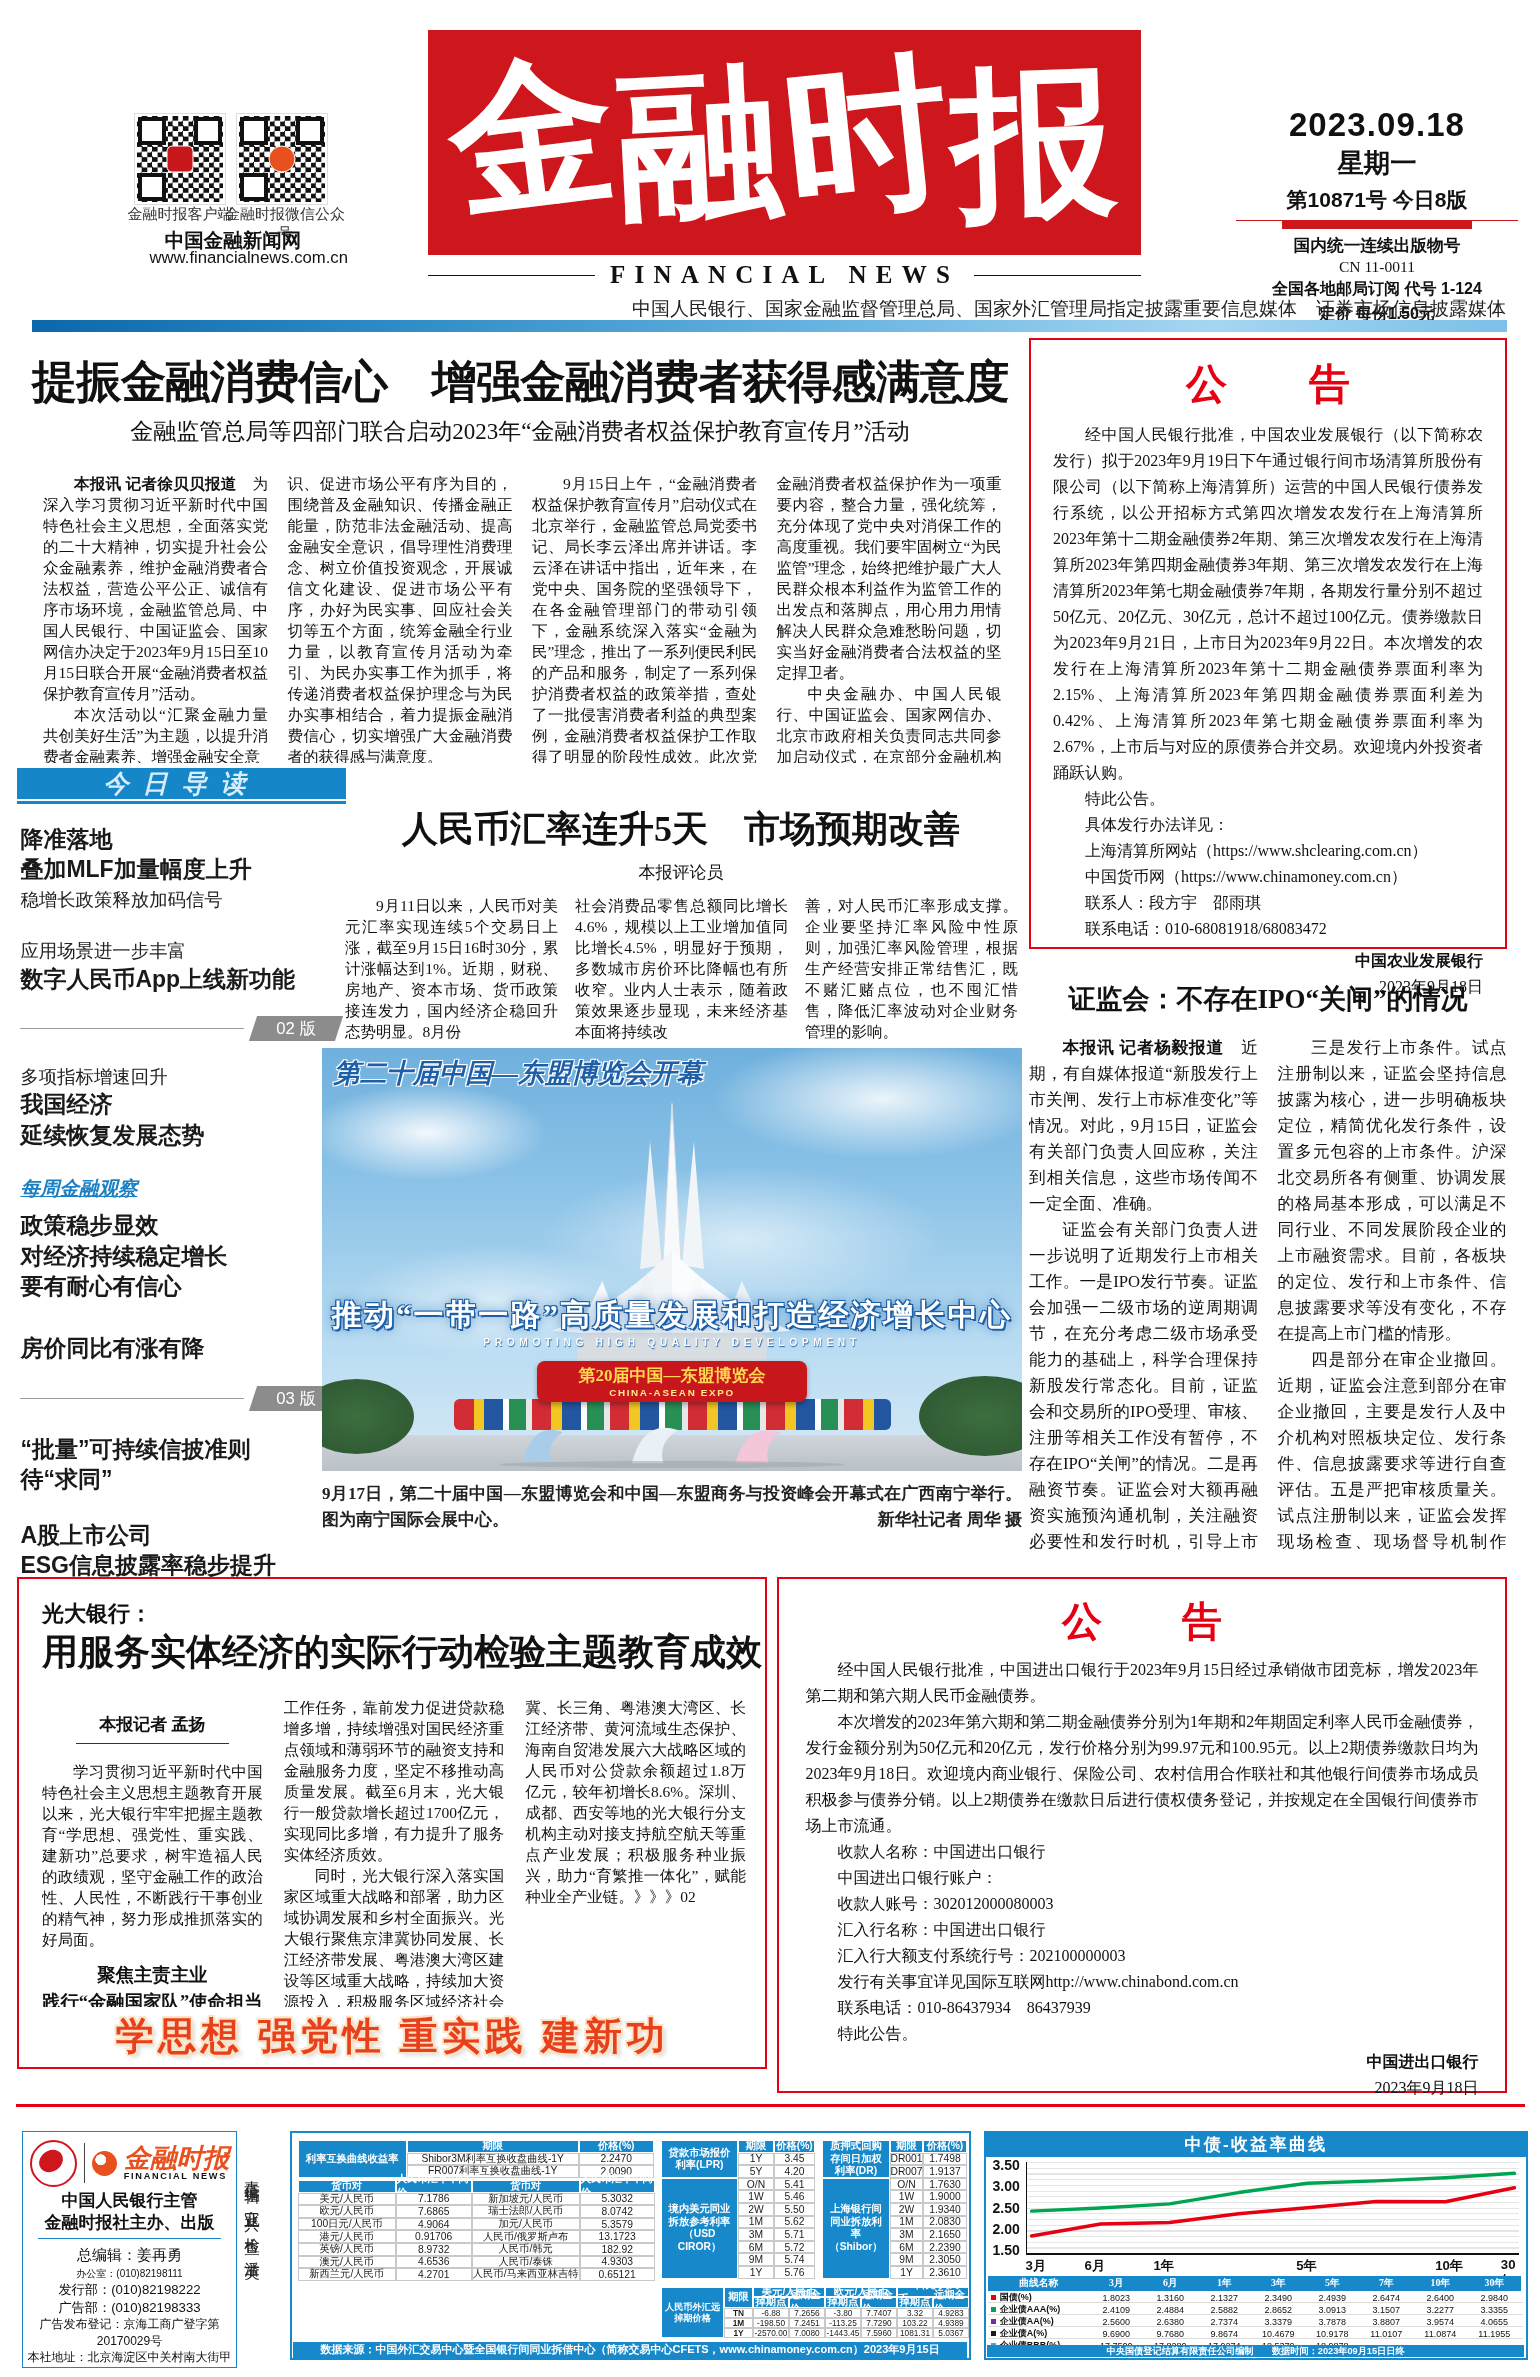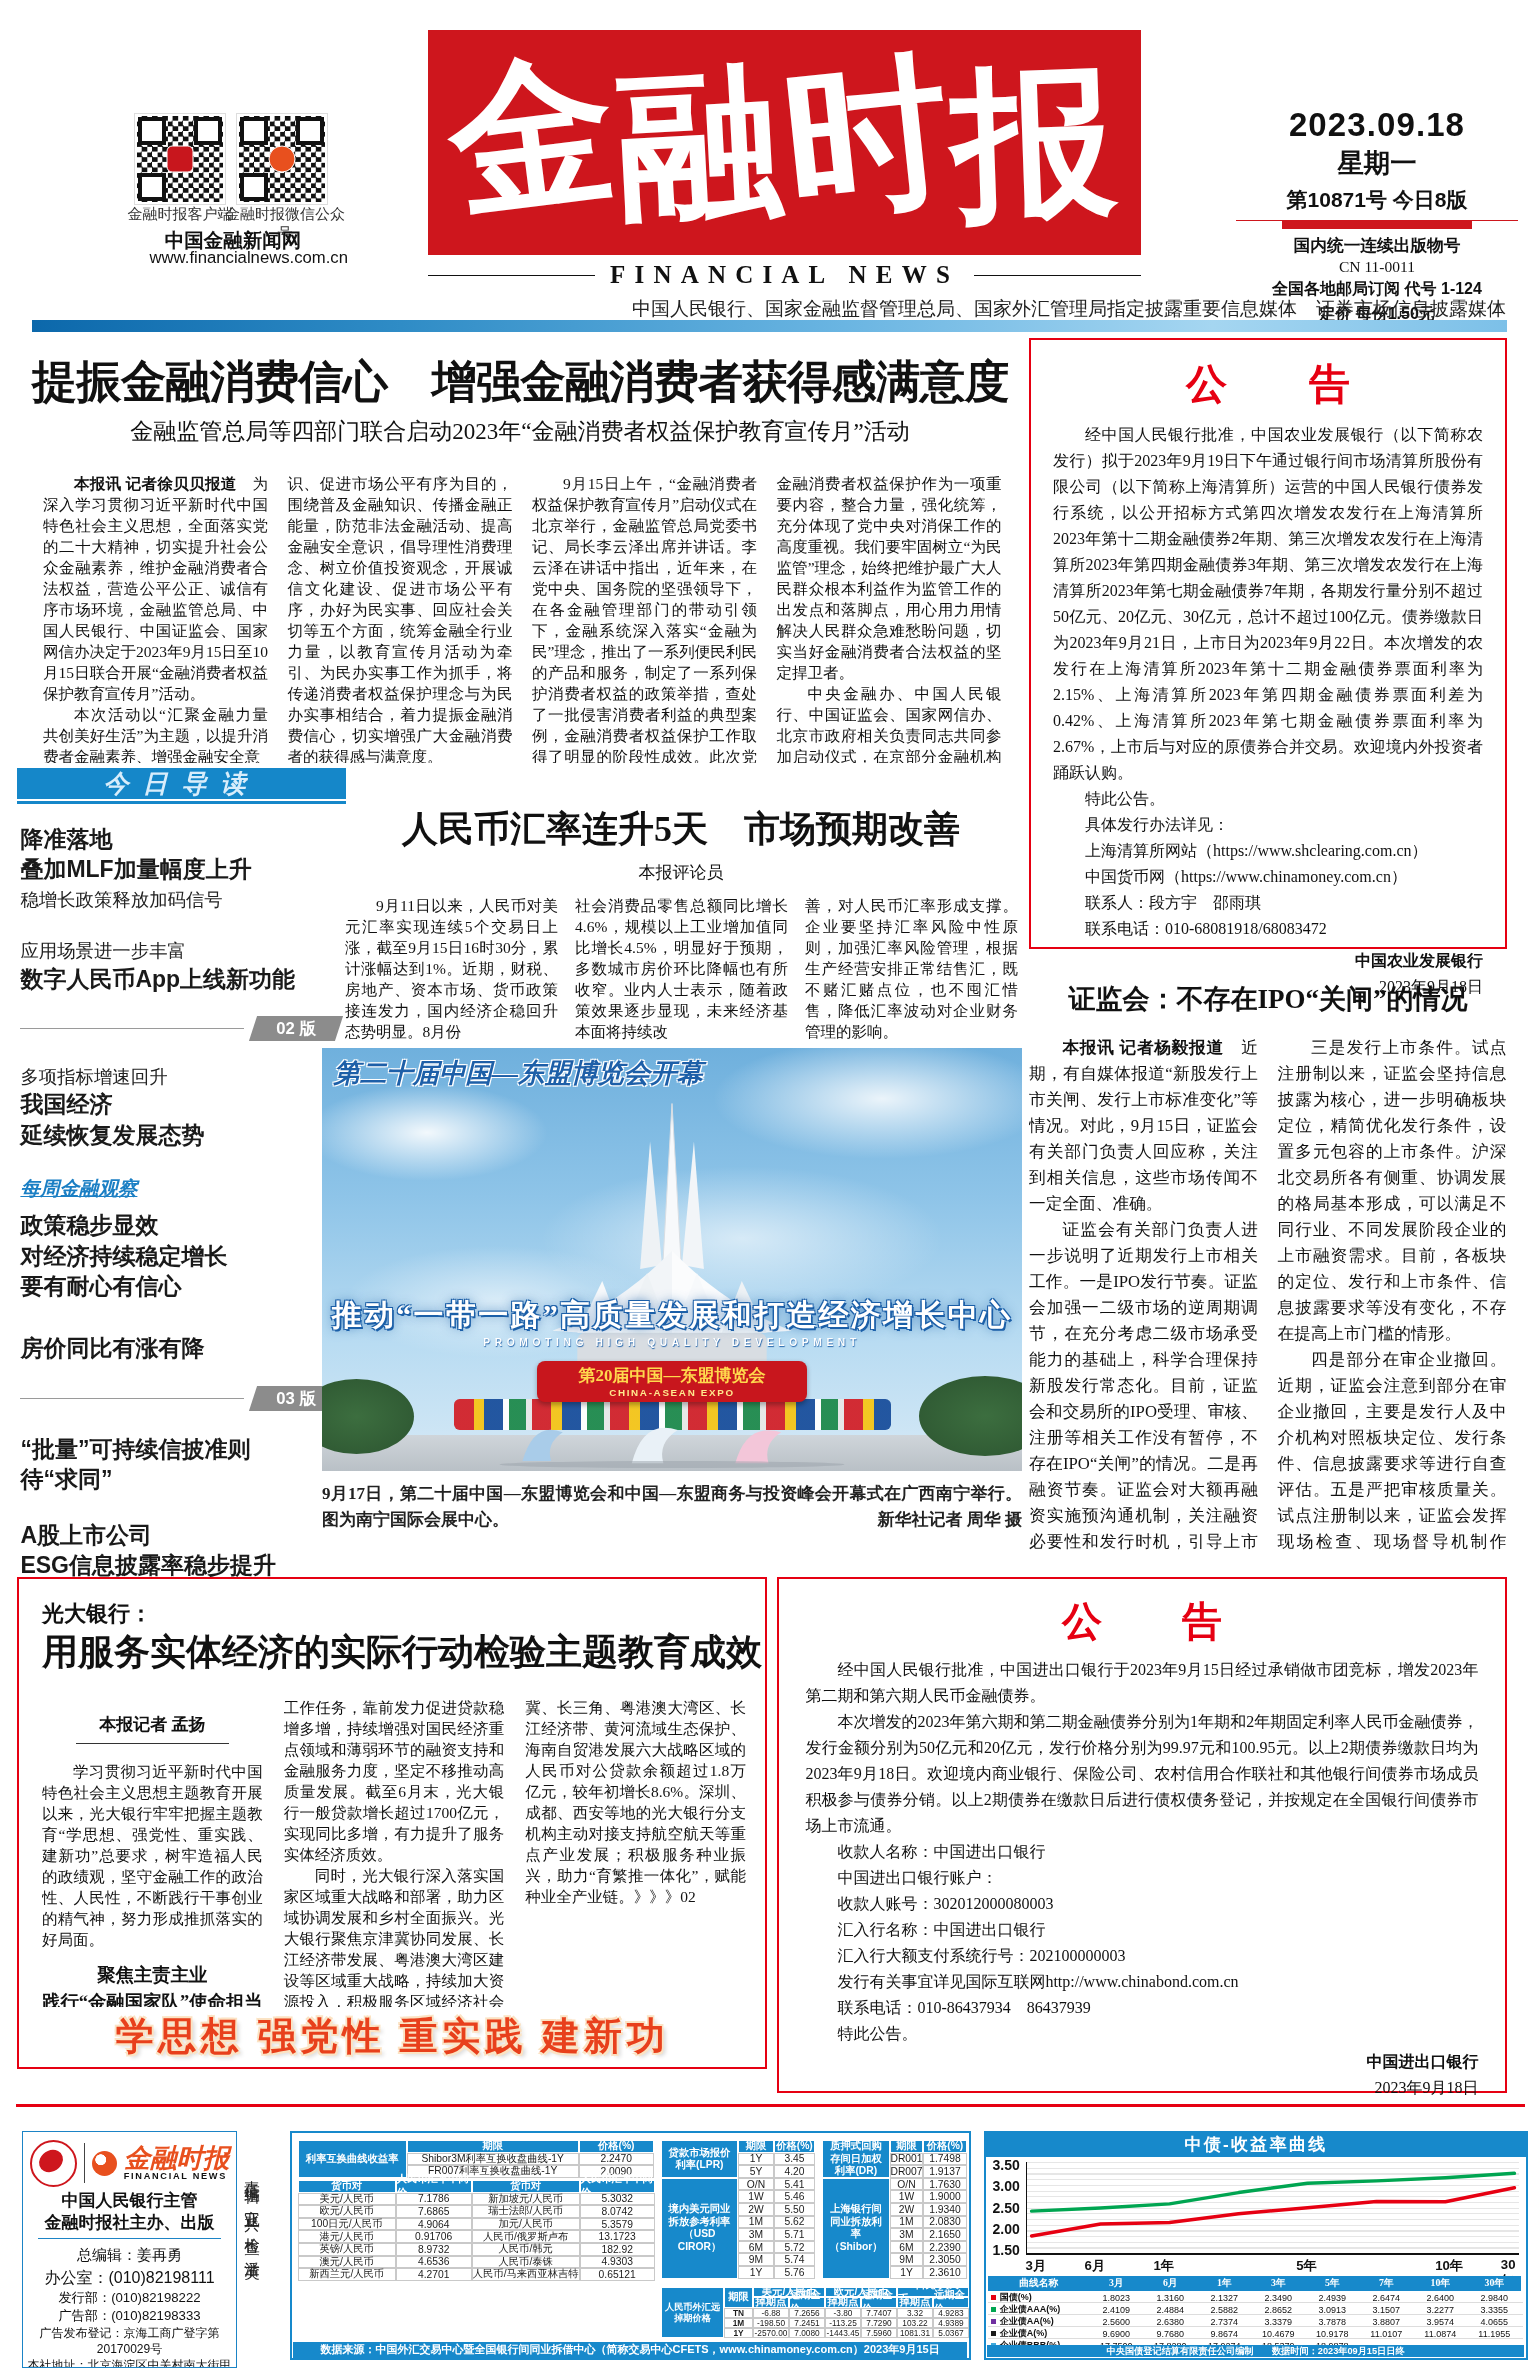--- a/index.html
+++ b/index.html
@@ -23,21 +23,21 @@
   .callig span{display:inline-block;}
   .fnline{display:flex;align-items:center;gap:15px;}
   .fnline .ln{flex:1;height:0;border-top:1.7px solid #111;}
   
   .gbar{background:#1587c9;color:#d8edfb;font-style:italic;font-weight:bold;text-align:center;}
   .gitem-b{font-family:"Liberation Sans",sans-serif;font-weight:bold;font-size:23px;line-height:1.32;color:#1a1a1a;}
   .gitem-s{font-family:"Liberation Sans",sans-serif;font-size:18.4px;line-height:1.35;color:#222;}
   .badgerow{position:relative;height:26.4px;margin:22px 0;}
   .badgerow .ln{position:absolute;left:0;right:99px;top:12px;border-top:1.7px solid #9a9a9a;}
   .badgerow .bg{position:absolute;right:3.4px;top:0;width:86px;height:25px;background:#8c8c8c;transform:skewX(-18deg);}
-  .badgerow .tx{position:absolute;right:3.4px;top:0;width:86px;height:25px;color:#fff;font-weight:bold;font-size:16.7px;line-height:25px;text-align:center;font-family:"Liberation Sans",sans-serif;}
+  .badgerow .tx{position:absolute;right:3.4px;top:0;width:86px;height:25px;color:#fff;font-weight:normal;font-size:16.7px;line-height:25px;text-align:center;font-family:"Liberation Sans",sans-serif;}
   .watch{color:#1b7fc4;font-style:italic;font-weight:bold;text-decoration:underline;}
   
   .notice{border:2.3px solid #e60012;background:#fff;}
   .ntitle{color:#e60012;font-weight:bold;text-align:center;}
   
   .slogan{color:#e8401c;font-weight:bold;white-space:nowrap;text-align:center;
     text-shadow:1.7px 1.7px 0 #fbe3c4,-1.7px -1.7px 0 #fbe3c4,1.7px -1.7px 0 #fbe3c4,-1.7px 1.7px 0 #fbe3c4,3.4px 3.4px 4.6px rgba(0,0,0,.18);}
   
   .blk{border:2.3px solid #1789cb;background:#fff;}
   .mini{position:absolute;display:grid;grid-auto-rows:12.6px;font-family:"Liberation Sans",sans-serif;font-size:10.3px;}
@@ -310,21 +310,21 @@
       <div style="width:25px;height:25px;border-radius:50%;background:radial-gradient(circle at 35% 35%,#fff 0 5.2px,#e8501e 5.7px);"></div>
       <div style="text-align:left;">
         <div class="ser b" style="font-size:26.4px;color:#e8501e;font-style:italic;line-height:1;">金融时报</div>
         <div class="b" style="font-size:9.2px;letter-spacing:1.7px;color:#111;">FINANCIAL NEWS</div>
       </div>
     </div>
     <div class="b" style="font-size:17px;line-height:1.3;">中国人民银行主管</div>
     <div class="b" style="font-size:17px;line-height:1.3;">金融时报社主办、出版</div>
     <div style="height:1.1px;background:#1b84c6;margin:4.6px 15px;"></div>
     <div style="font-size:15px;line-height:1.4;">总编辑：姜再勇</div>
-    <div style="font-size:16px;line-height:1.35;margin-top:2.3px;">办公室：(010)82198111</div>
+    <div style="font-size:10px;line-height:1.35;margin-top:2.3px;">办公室：(010)82198111</div>
     <div style="font-size:13.2px;line-height:1.35;">发行部：(010)82198222</div>
     <div style="font-size:13.2px;line-height:1.35;">广告部：(010)82198333</div>
     <div style="font-size:12px;line-height:1.35;">广告发布登记：京海工商广登字第20170029号</div>
     <div style="font-size:12px;line-height:1.35;">本社地址：北京海淀区中关村南大街甲18号</div>
 
   </div>
 
   <div class="abs san" style="left:241px;top:2168px;height:195px;writing-mode:vertical-rl;font-size:15.5px;letter-spacing:2.9px;color:#222;">责任编辑：寇亚兵　检查：潘英</div>
 
   <div class="abs blk" style="left:290px;top:2131px;width:681px;height:229px;box-sizing:border-box;">

